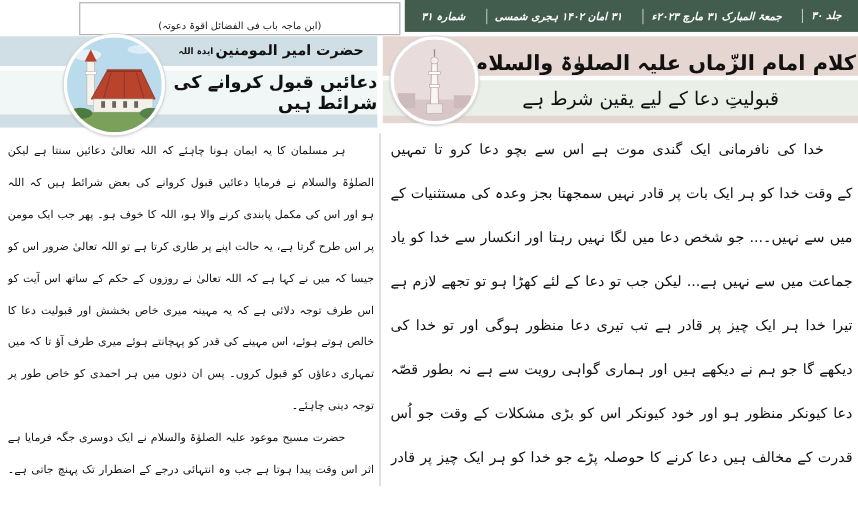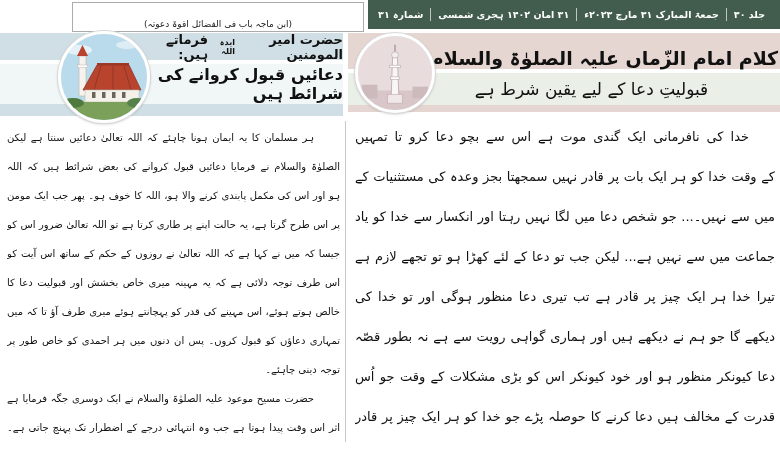--- a/index.html
+++ b/index.html
@@ -2,21 +2,21 @@
 <html lang="ur" style="--topbar_green: #425c4d; --right_band1: #e6d6d2; --right_band2: #eaefe8; --left_band1: #cfdfe5; --left_band2: #f1f7f7; --divider: #c8c8c8; --text: #111111;"><head>
 <meta charset="utf-8">
 <style>
   html,body{margin:0;padding:0;width:780px;height:470px;background:#fff;overflow:hidden;
     font-family:"DejaVu Sans",sans-serif;color:var(--text,#111);}
   
   .topbar{position:relative;height:30px;background:#fff;}
   .topbar-green{position:absolute;left:368px;right:0;top:0;height:29px;
     background:var(--topbar_green,#425c4d);color:#fff;display:flex;direction:rtl;
     align-items:center;justify-content:space-between;padding:0 8px;font-size:9.5px;font-weight:bold;}
-  .seg{white-space:nowrap;padding:1px 7px;}
+  .seg{white-space:nowrap;padding:1px 7px;font-style:italic;}
   .seg:not(:last-child){border-left:1px solid rgba(255,255,255,.65);}
   .ref-box{position:absolute;left:72px;top:2px;width:292px;height:30px;background:#fff;
     border:1px solid #ababab;display:flex;direction:rtl;align-items:flex-end;justify-content:center;
     font-size:9px;color:#222;padding-bottom:2px;box-sizing:border-box;}
   
   .main{display:flex;margin-top:3px;}
   .article-left{width:343px;position:relative;}
   .article-right{flex:1;position:relative;}
   .col-divider{width:1px;background:var(--divider,#c8c8c8);margin:88px 2px 0 2px;}
   
@@ -88,21 +88,20 @@
           <rect x="51" y="58" width="3.5" height="6" fill="#6b6458"></rect>
           <rect x="61" y="58" width="3.5" height="6" fill="#6b6458"></rect>
           <rect x="0" y="68" width="86" height="18" fill="#7ba05a"></rect>
           <ellipse cx="12" cy="69" rx="11" ry="5" fill="#4e7a3e"></ellipse>
           <ellipse cx="76" cy="69" rx="10" ry="5" fill="#55824a"></ellipse>
         </svg>
       </span>
       <div class="band band1">
         <span>حضرت امیر المومنین</span>
         <sup class="tiny">ایدہ اللہ</sup>
-        <span>فرماتے ہیں:</span>
       </div>
       <div class="hgap"></div>
       <div class="band band2">
         <span>دعائیں قبول کروانے کی بعض شرائط ہیں</span>
       </div>
       <div class="strip"></div>
     </div>
     <div class="body">
         <div class="line first">ہر مسلمان کا یہ ایمان ہونا چاہئے کہ اللہ تعالیٰ دعائیں سنتا ہے لیکن جیسا کہ حضرت مسیح موعود علیہ</div>
         <div class="line">الصلوٰۃ والسلام نے فرمایا دعائیں قبول کروانے کی بعض شرائط ہیں کہ اللہ تعالیٰ کے حکموں پر چلنے والا</div>

